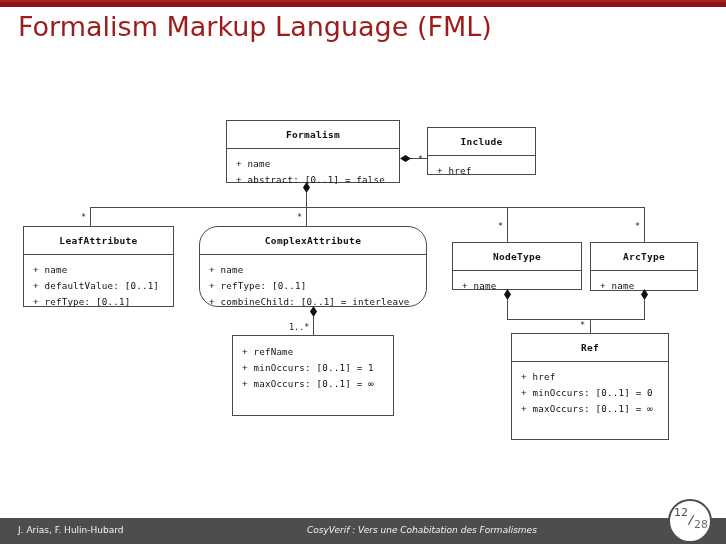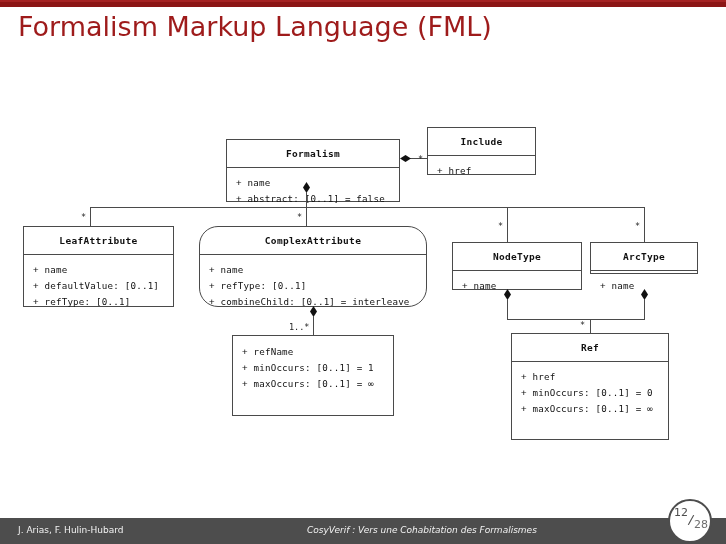--- a/index.html
+++ b/index.html
@@ -181,21 +181,21 @@
 <div id="slide">
 
   <div class="topbar">
     <div class="topbar-shine"></div>
   </div>
 
   <div class="slide-title">Formalism Markup Language (FML)</div>
 
   <div class="diagram">
 
-    <div class="uml" style="left:226px; top:120px; width:174px; height:63px;margin-top:19px;">
+    <div class="uml" style="left:226px; top:120px; width:174px; height:63px;">
       <div class="uml-title">Formalism</div>
       <div class="uml-body">
         <div class="uml-attr">+ name</div>
         <div class="uml-attr">+ abstract: [0..1] = false</div>
       </div>
     </div>
 
     <div class="uml" style="left:427px; top:127px; width:109px; height:48px;">
       <div class="uml-title">Include</div>
       <div class="uml-body">
@@ -239,21 +239,21 @@
       </div>
     </div>
 
     <div class="uml" style="left:452px; top:242px; width:130px; height:48px;">
       <div class="uml-title">NodeType</div>
       <div class="uml-body">
         <div class="uml-attr">+ name</div>
       </div>
     </div>
 
-    <div class="uml" style="left:590px; top:242px; width:108px; height:32px;">
+    <div class="uml" style="left:590px; top:242px; width:108px; height:49px;">
       <div class="uml-title">ArcType</div>
       <div class="uml-body">
         <div class="uml-attr">+ name</div>
       </div>
     </div>
 
     <div class="diamond" style="left:310px; top:306px;"></div>
     <div class="line-v" style="left:313px; top:316px; height:19px;"></div>
     <div class="mult" style="left:289px; top:323px;">1..*</div>
 

